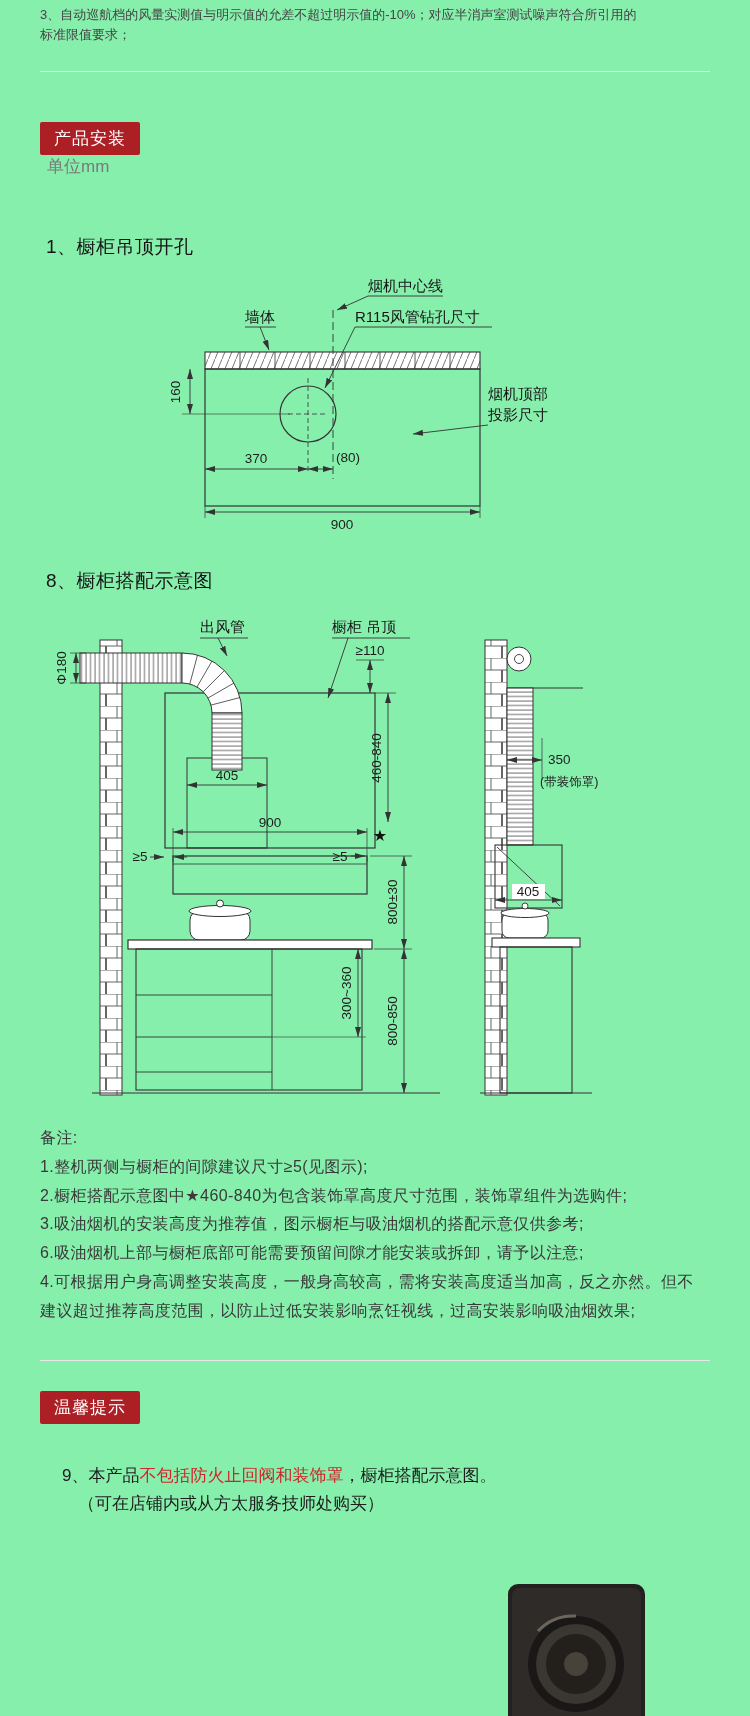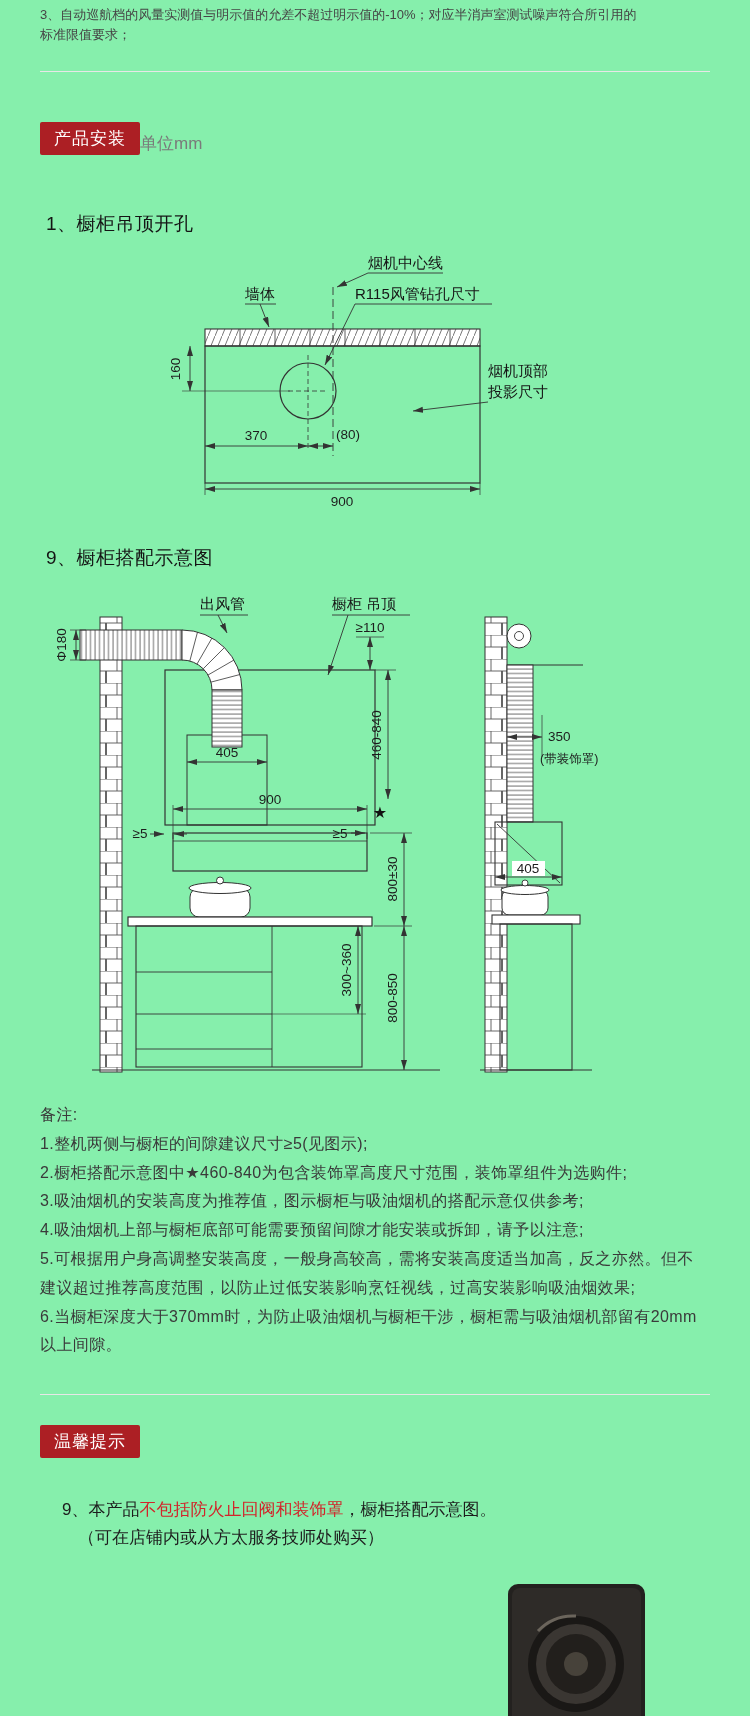--- a/index.html
+++ b/index.html
@@ -2,24 +2,24 @@
 <html><head>
 <meta charset="utf-8">
 <style>
   * { margin:0; padding:0; box-sizing:border-box; }
   body { background:#fff; font-family:"Liberation Sans","DejaVu Sans",sans-serif; }
   .page { width:750px; height:1716px; position:relative; overflow:hidden; background:#86efac; margin:0 auto; }
   .content { padding:0 40px; }
   .top-note { padding-top:5px; font-size:13px; line-height:20px; color:#454545; }
   .divider { border-top:1px solid #e7e7e7; height:0; margin-top:26px; }
   .divider.second { margin-top:34px; }
-  .badge-row { margin-top:50px; display:flex; align-items:flex-end; }
+  .badge-row { margin-top:50px; display:flex; align-items:flex-start;flex-direction:column; }
   .badge-row.tips-row { margin-top:30px; }
   .badge { background:#ac1f24; color:#fff; font-size:17px; line-height:1; padding:8px 14px; border-radius:2px; letter-spacing:1px; display:inline-block; }
-  .unit { margin-left:0; font-size:17px; color:#7a7a7a; }
+  .unit { margin-left:7px; font-size:17px; color:#7a7a7a; }
   .sec-title { margin:56px 0 0 6px; font-size:19px; color:#141414; font-weight:500; letter-spacing:.5px; }
   .sec-title.second { margin-top:24px; }
   svg.d1 { display:block; margin-top:14px; }
   svg.d2 { display:block; margin-top:16px; }
   .notes { margin-top:14px; font-size:16px; line-height:1.8; color:#3a3a3a; letter-spacing:.4px; }
   .notes p { margin:0; }
   .tips { margin-top:38px; padding-left:22px; font-size:17px; line-height:1.65; color:#1d1d1d; }
   .tips .red { color:#d2242a;margin-top:37px; }
   .tips .indent { padding-left:16px; }
   .valve { position:absolute; left:508px; top:1584px; width:137px; height:160px; }
@@ -93,21 +93,21 @@
         <text x="205" y="48">墙体</text>
         <text x="448" y="125">烟机顶部</text>
         <text x="448" y="146">投影尺寸</text>
         <text x="216" y="189" text-anchor="middle" class="dim">370</text>
         <text x="308" y="188" text-anchor="middle" class="dim">(80)</text>
         <text x="302" y="255" text-anchor="middle" class="dim">900</text>
         <text transform="translate(140,118) rotate(-90)" text-anchor="middle" class="dim">160</text>
       </g>
     </svg>
 
-    <h3 class="sec-title second">9、橱柜搭配示意图</h3>
+    <h3 class="sec-title second">8、橱柜搭配示意图</h3>
 
     <svg class="d2" viewBox="0 0 670 500" width="670" height="500">
       <defs>
         <marker id="ar2" markerWidth="12" markerHeight="8" refX="10" refY="3" orient="auto-start-reverse" markerUnits="userSpaceOnUse">
           <path d="M0,0 L10,3 L0,6 Z" fill="#333"></path>
         </marker>
         <pattern id="brick2" width="22" height="24" patternUnits="userSpaceOnUse">
           <rect width="22" height="24" fill="#fff"></rect>
           <path d="M0,0 H22 M0,12 H22 M11,0 V12 M0.5,12 V24 M21.5,12 V24" stroke="#555" stroke-width="0.9" fill="none"></path>
         </pattern>
@@ -225,23 +225,22 @@
         <text x="500" y="176" class="small">(带装饰罩)</text>
         <text x="488" y="286" text-anchor="middle" class="dim">405</text>
       </g>
     </svg>
 
     <div class="notes">
       <p>备注:</p>
       <p>1.整机两侧与橱柜的间隙建议尺寸≥5(见图示);</p>
       <p>2.橱柜搭配示意图中★460-840为包含装饰罩高度尺寸范围，装饰罩组件为选购件;</p>
       <p>3.吸油烟机的安装高度为推荐值，图示橱柜与吸油烟机的搭配示意仅供参考;</p>
-      <p>4.吸油烟机上部与橱柜底部可能需要预留间隙才能安装或拆卸，请予以注意;</p>
-      <p>5.可根据用户身高调整安装高度，一般身高较高，需将安装高度适当加高，反之亦然。但不建议超过推荐高度范围，以防止过低安装影响烹饪视线，过高安装影响吸油烟效果;</p>
-      <p>6.当橱柜深度大于370mm时，为防止吸油烟机与橱柜干涉，橱柜需与吸油烟机部留有20mm以上间隙。</p>
+      <p>6.吸油烟机上部与橱柜底部可能需要预留间隙才能安装或拆卸，请予以注意;</p>
+      <p>4.可根据用户身高调整安装高度，一般身高较高，需将安装高度适当加高，反之亦然。但不建议超过推荐高度范围，以防止过低安装影响烹饪视线，过高安装影响吸油烟效果;</p>
     </div>
 
     <div class="divider second"></div>
 
     <div class="badge-row tips-row">
       <span class="badge">温馨提示</span>
     </div>
 
     <div class="tips">
       <p><span>9、本产品</span><span class="red">不包括防火止回阀和装饰罩</span><span>，橱柜搭配示意图。</span></p>

